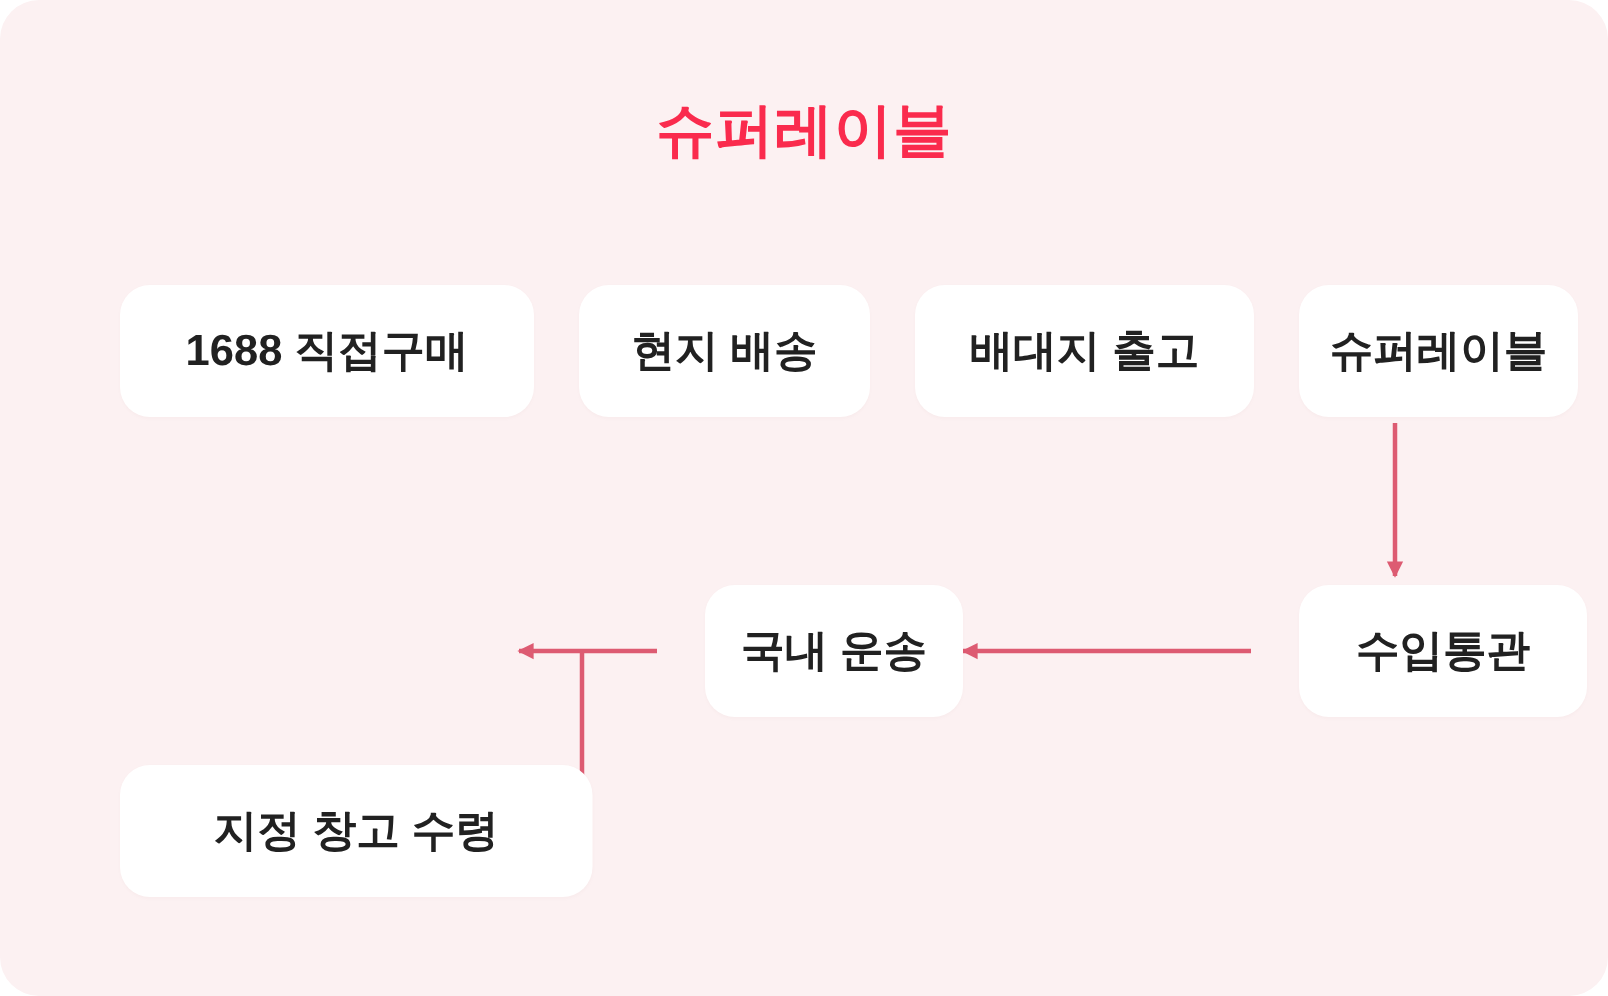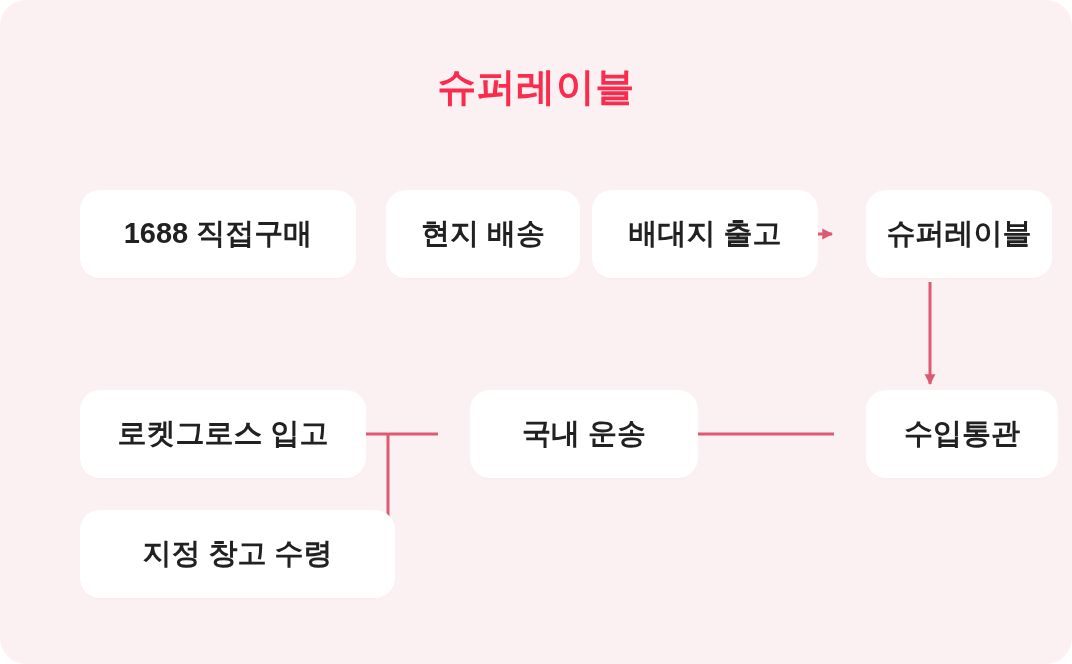--- a/index.html
+++ b/index.html
@@ -46,25 +46,25 @@
     font-size: 29px;
     font-weight: 700;
     color: var(--node-text, #212121);
     white-space: nowrap;
     box-shadow: 0 1px 2px rgba(180, 120, 130, 0.04);
     margin-left: 28px;
   }
   
   .n-purchase   { left: 52px;  top: 190px; width: 276px; }
   .n-local      { left: 358px; top: 190px; width: 194px; }
-  .n-forwarder  { left: 564px; top: 190px; width: 226px; }
+  .n-forwarder  { left: 582px; top: 190px; width: 226px; }
   .n-sea        { left: 838px; top: 190px; width: 186px; }
   
   .n-rocket     { left: 52px;  top: 390px; width: 286px; }
-  .n-domestic   { left: 442px; top: 390px; width: 228px; }
+  .n-domestic   { left: 442px; top: 390px; width: 172px; }
   .n-customs    { left: 838px; top: 390px; width: 192px; }
   
   .n-warehouse  { left: 52px;  top: 510px; width: 315px; }
 </style>
 </head>
 <body>
 
 <div class="canvas">
 
   <h1 class="title">슈퍼레이블</h1>
@@ -97,20 +97,17 @@
   </div>
   <div class="node n-sea">
     <span>슈퍼레이블</span>
   </div>
   <div class="node n-customs">
     <span>수입통관</span>
   </div>
   <div class="node n-domestic">
     <span>국내 운송</span>
   </div>
-  <div class="node n-rocket">
-    <span>로켓그로스 입고</span>
-  </div>
   <div class="node n-warehouse">
     <span>지정 창고 수령</span>
   </div>
 
 </div>
 
 </body></html>

